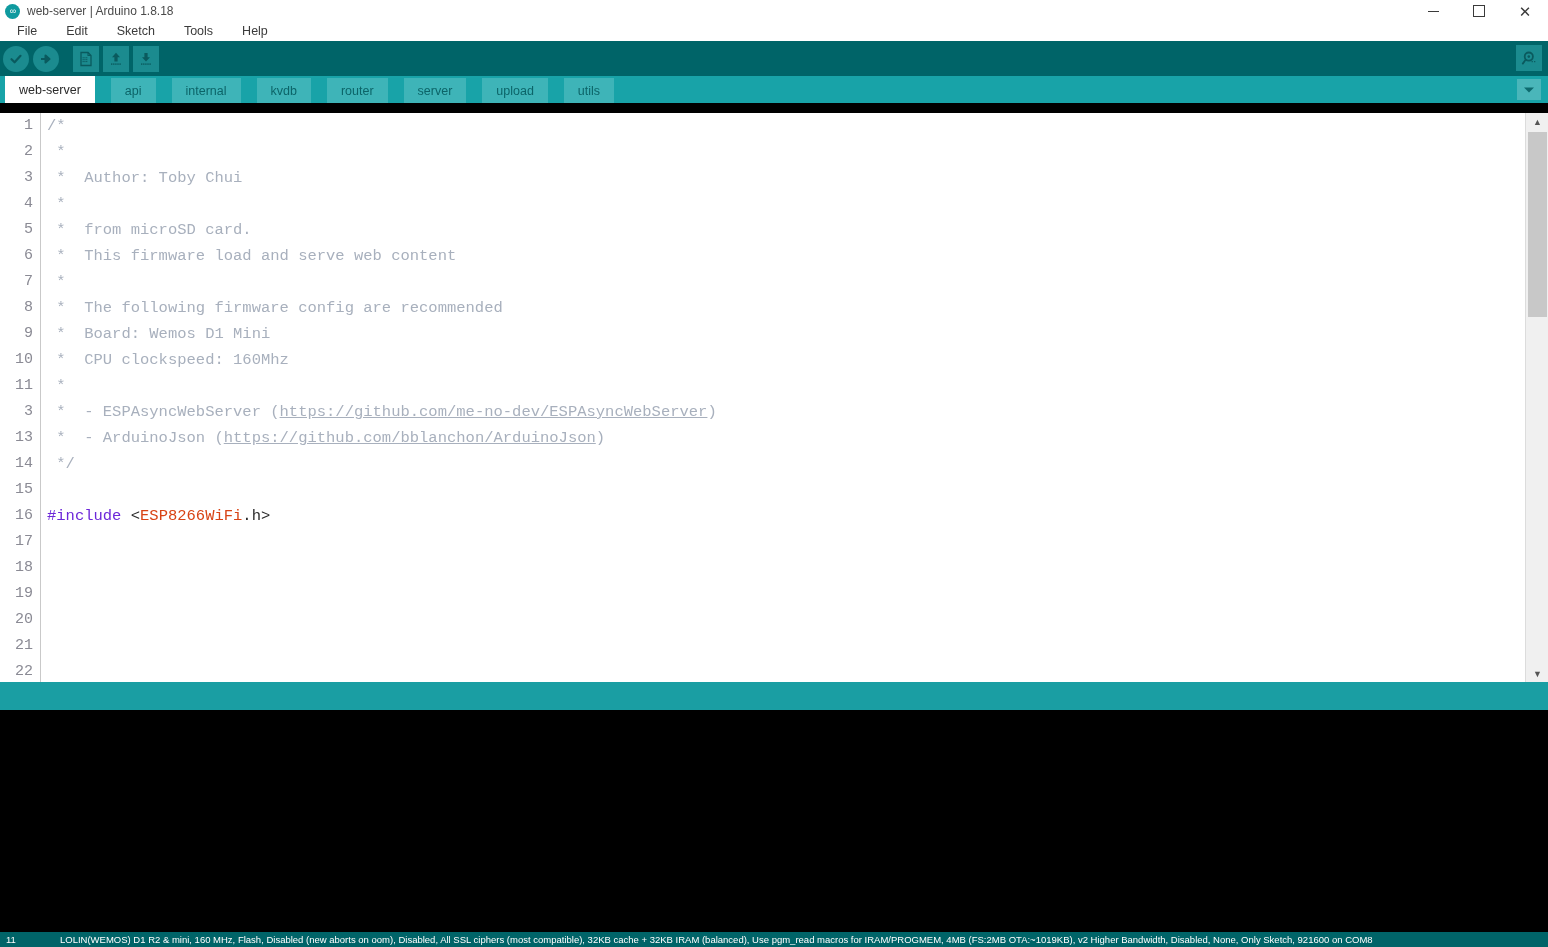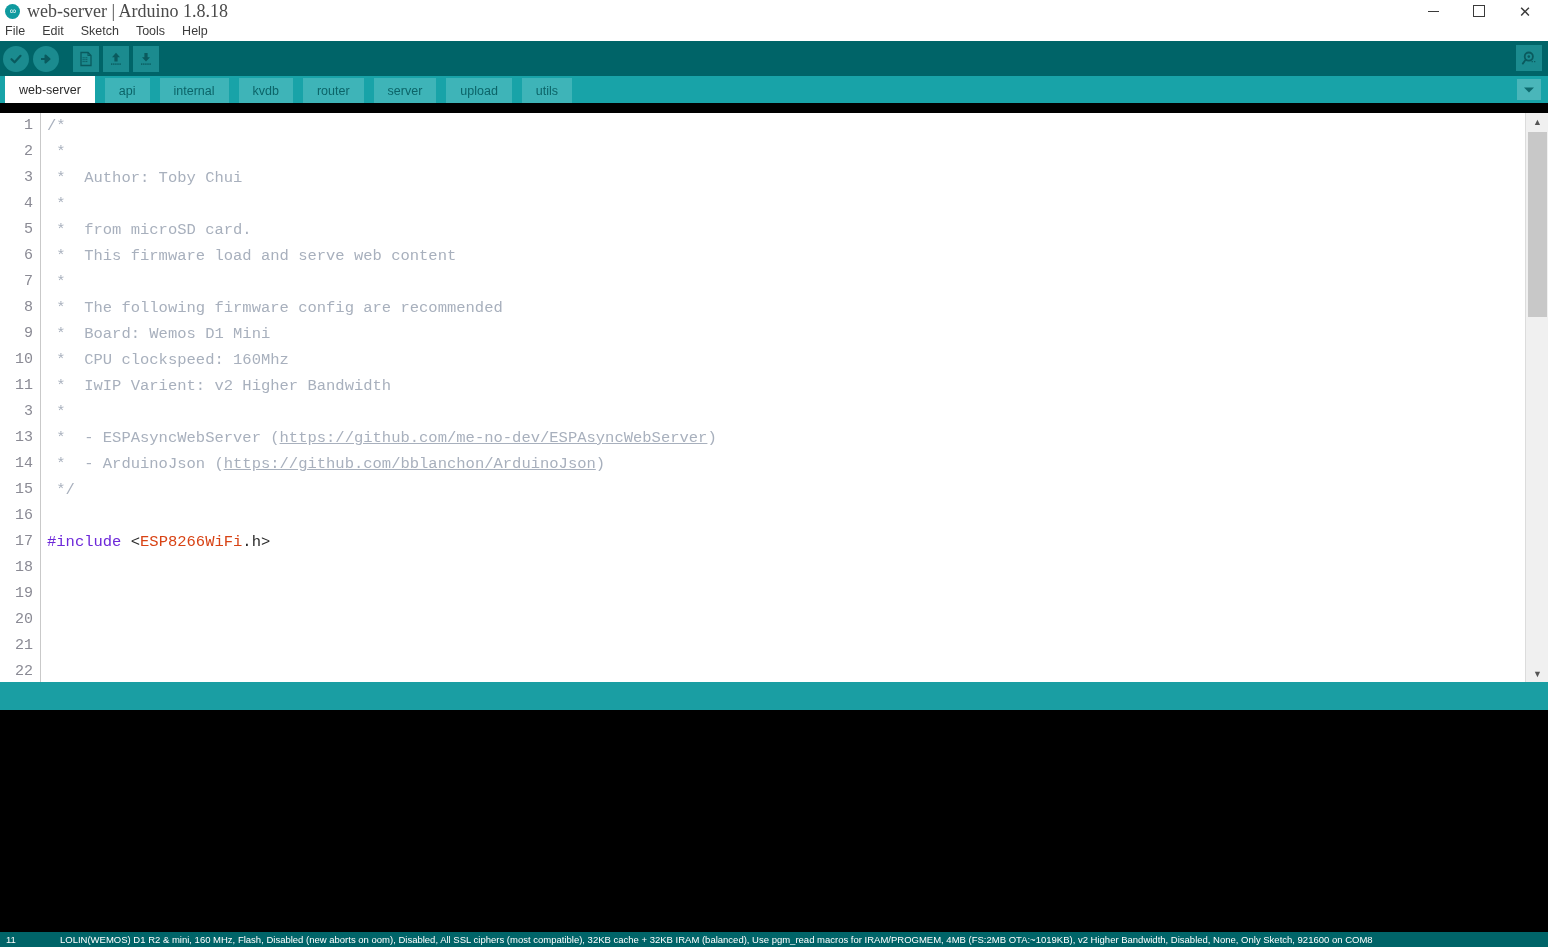--- a/index.html
+++ b/index.html
@@ -18,34 +18,34 @@
   }
   .app-icon {
     width:15px; height:15px; margin-left:5px; margin-right:7px;
     border-radius:50%; background:#0f9a9f; position:relative; flex:none;
     display:flex; align-items:center; justify-content:center;
   }
   .app-icon span {
     font-size:9px; color:#fff; font-family:"Liberation Sans", sans-serif;
     line-height:1; letter-spacing:-1px;
   }
-  .title-text { font-size:18px; color:#4a4a4a;font-family:Liberation Serif, serif; }
+  .title-text { font-size:12px; color:#4a4a4a; }
   .win-controls { position:absolute; right:0; top:0; height:22px; display:flex; }
   .win-btn {
     width:46px; height:22px; display:flex; align-items:center; justify-content:center;
     color:#3a3a3a; font-size:13px; line-height:1;
   }
   .win-btn.min::after { content:""; display:block; width:11px; height:1px; background:#3a3a3a; }
   .win-btn.max::after { content:""; display:block; width:10px; height:10px; border:1px solid #3a3a3a; }
   .win-btn.close { font-size:15px; }
 
   
   .menubar {
     height:19px; background:#ffffff; display:flex; align-items:center;
-    padding-left:0; gap:4px;
+    padding-left:12px; gap:16px;
   }
   .menu-item {
     font-size:12.5px; color:#3b3b3b; padding:1px 8px 2px 5px;
   }
 
   
   .toolbar {
     height:35px; background:#006468; position:relative;
     display:flex; align-items:center; padding-left:3px; gap:4px;
   }
@@ -64,21 +64,21 @@
   }
 
   
   .tabstrip {
     height:27px; background:#18a3a8; position:relative;
     display:flex; align-items:flex-end; padding-left:5px;
   }
   .tab {
     height:25px; padding:4px 14px; display:flex; align-items:center;
     font-size:12.5px; color:#0c6468; background:#3eb4b8;
-    margin-right:10px; white-space:nowrap;
+    margin-right:16px; white-space:nowrap;
   }
   .tab.active { background:#ffffff; color:#2b2b2b; height:27px; }
   .tab-menu-btn {
     position:absolute; right:7px; top:3px; width:24px; height:21px;
     background:#4ab6ba; display:flex; align-items:center; justify-content:center;
   }
 
   
   .editor {
     position:absolute; left:0; top:113px; width:1548px; height:569px;
@@ -274,21 +274,20 @@
       <div class="cline"><span class="cmt">/*</span></div>
       <div class="cline"><span class="cmt"> *</span></div>
       <div class="cline"><span class="cmt"> *  Author: Toby Chui</span></div>
       <div class="cline"><span class="cmt"> *</span></div>
       <div class="cline"><span class="cmt"> *  from microSD card.</span></div>
       <div class="cline"><span class="cmt"> *  This firmware load and serve web content</span></div>
       <div class="cline"><span class="cmt"> *</span></div>
       <div class="cline"><span class="cmt"> *  The following firmware config are recommended</span></div>
       <div class="cline"><span class="cmt"> *  Board: Wemos D1 Mini</span></div>
       <div class="cline"><span class="cmt"> *  CPU clockspeed: 160Mhz</span></div>
-      <div class="cline"><span class="cmt"> *  IwIP Varient: v2 Higher Bandwidth</span></div>
       <div class="cline"><span class="cmt"> *</span></div>
       <div class="cline"><span class="cmt"> *  - ESPAsyncWebServer (</span><span class="lnk">https://github.com/me-no-dev/ESPAsyncWebServer</span><span class="cmt">)</span></div>
       <div class="cline"><span class="cmt"> *  - ArduinoJson (</span><span class="lnk">https://github.com/bblanchon/ArduinoJson</span><span class="cmt">)</span></div>
       <div class="cline"><span class="cmt"> */</span></div>
       <div class="cline"><span class="pln"></span></div>
       <div class="cline"><span class="pre">#include</span><span class="pln"> &lt;</span><span class="str">ESP8266WiFi</span><span class="pln">.h</span><span class="pln">&gt;</span></div>
       <div class="cline"><span class="pln"></span></div>
     </div>
 
     <div class="vscroll">

